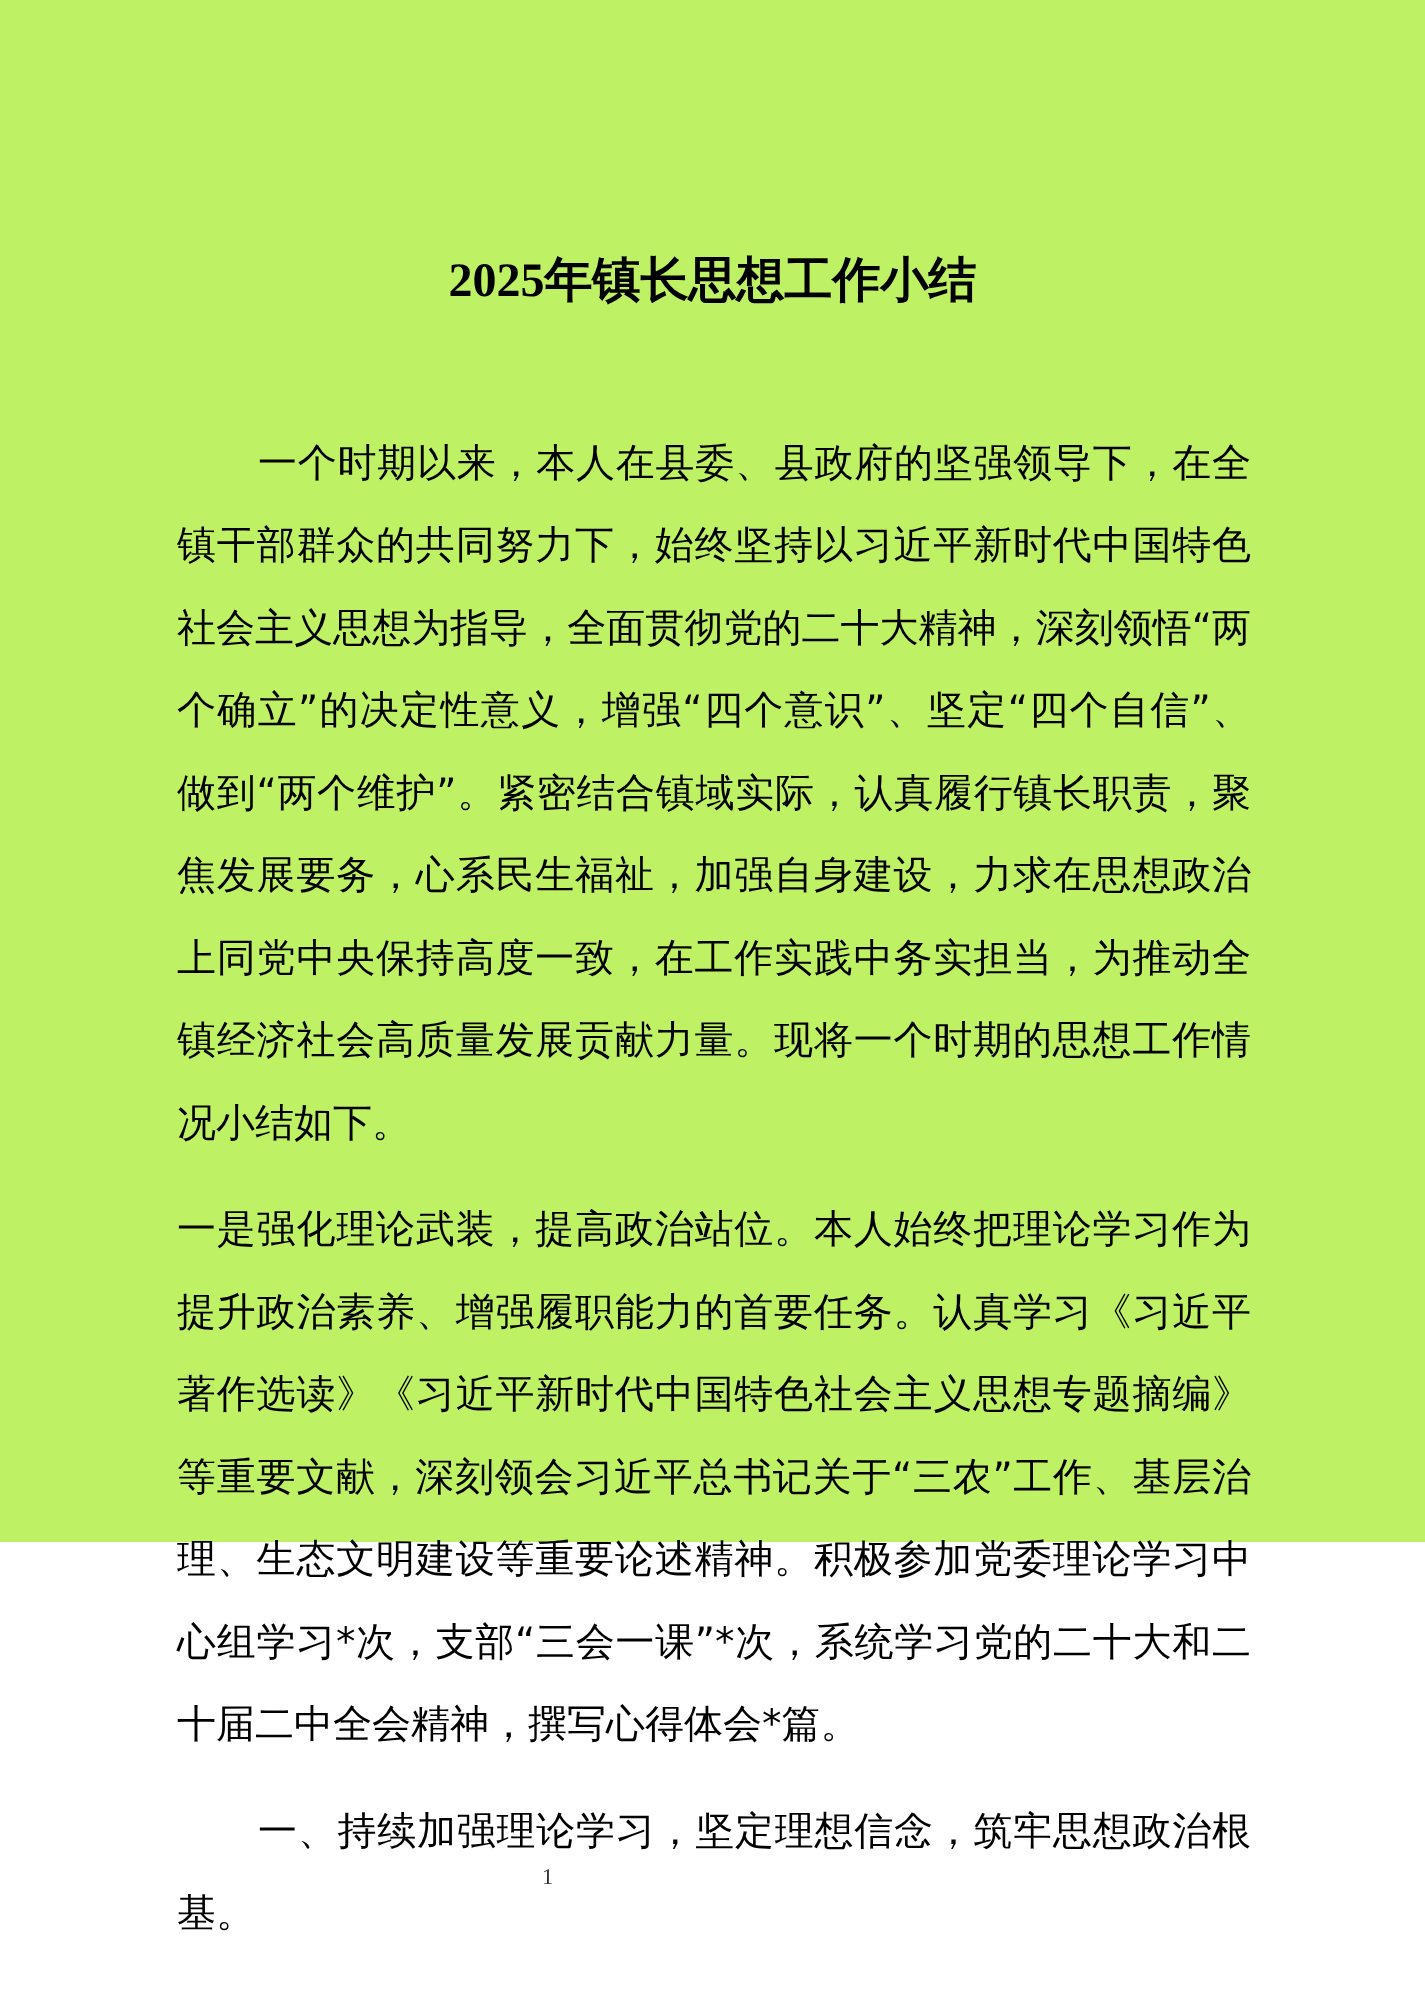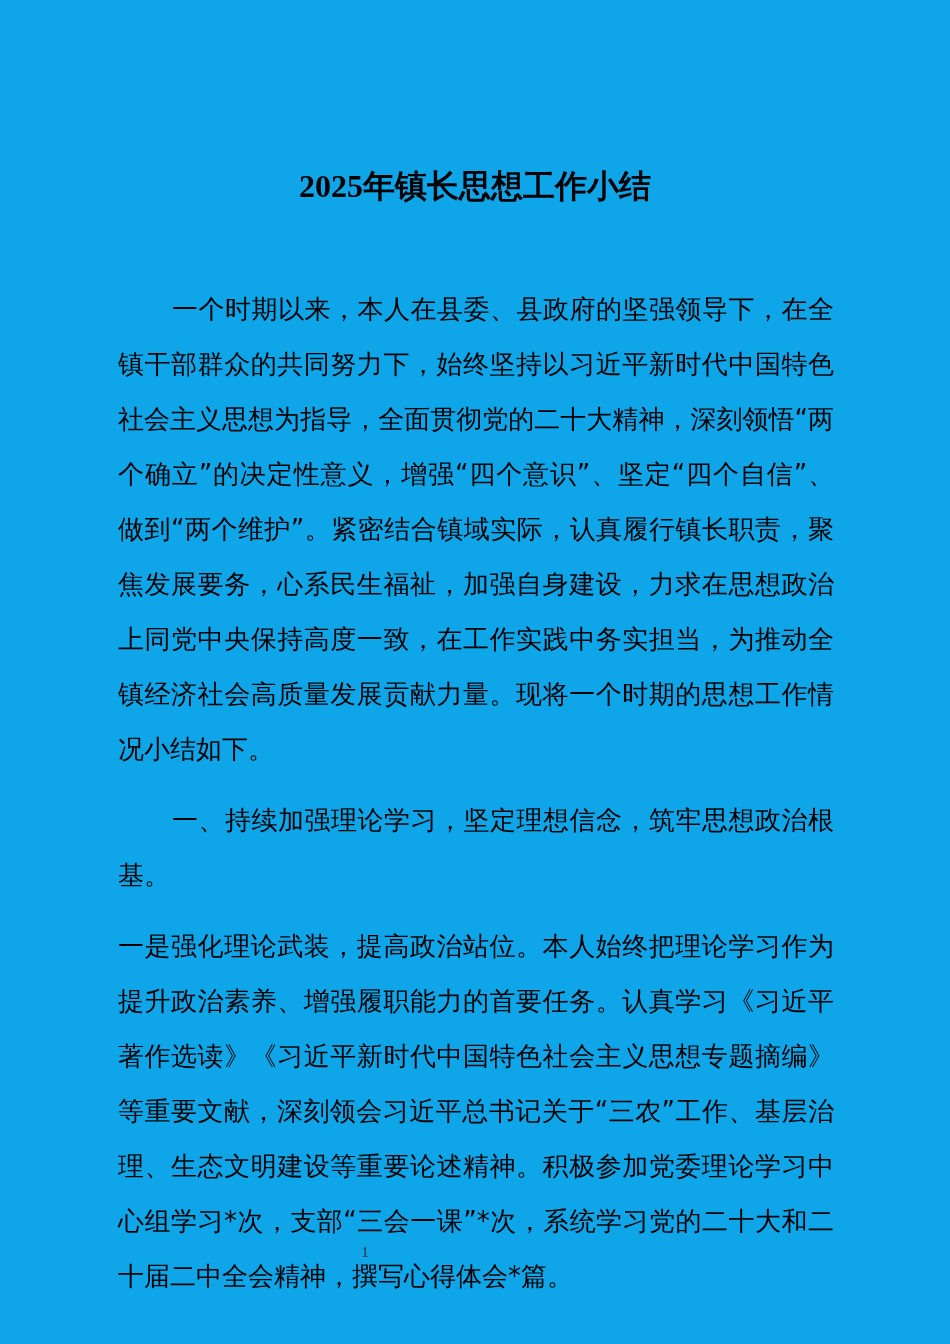--- a/index.html
+++ b/index.html
@@ -12,22 +12,22 @@
       height: 1344px;
       position: relative;
       overflow: hidden;
       font-family: "DejaVu Serif", "Liberation Serif", serif;
       color: #000000;
     }
     .page {
       position: absolute;
       left: 0; top: 0;
       width: 950px;
-      height: 1344px;
-      background: #0ea5e9;
+      height: 1028px;
+      background: #bef264;
     }
     .title {
       position: absolute;
       left: 0;
       width: 950px;
       top: 163px;
       text-align: center;
       font-family: "Liberation Serif", "DejaVu Serif", serif;
       font-weight: bold;
       font-size: 32px;
@@ -64,18 +64,18 @@
     }
   </style>
 </head>
 <body>
 
 <div class="page">
   <div class="title">2025年镇长思想工作小结</div>
 
   <div class="body-text">
     <p class="para indent">一个时期以来，本人在县委、县政府的坚强领导下，在全镇干部群众的共同努力下，始终坚持以习近平新时代中国特色社会主义思想为指导，全面贯彻党的二十大精神，深刻领悟“两个确立”的决定性意义，增强“四个意识”、坚定“四个自信”、做到“两个维护”。紧密结合镇域实际，认真履行镇长职责，聚焦发展要务，心系民生福祉，加强自身建设，力求在思想政治上同党中央保持高度一致，在工作实践中务实担当，为推动全镇经济社会高质量发展贡献力量。现将一个时期的思想工作情况小结如下。</p>
+    <p class="para">一是强化理论武装，提高政治站位。本人始终把理论学习作为提升政治素养、增强履职能力的首要任务。认真学习《习近平著作选读》《习近平新时代中国特色社会主义思想专题摘编》等重要文献，深刻领会习近平总书记关于“三农”工作、基层治理、生态文明建设等重要论述精神。积极参加党委理论学习中心组学习*次，支部“三会一课”*次，系统学习党的二十大和二十届二中全会精神，撰写心得体会*篇。</p>
     <p class="para indent">一、持续加强理论学习，坚定理想信念，筑牢思想政治根基。</p>
-    <p class="para">一是强化理论武装，提高政治站位。本人始终把理论学习作为提升政治素养、增强履职能力的首要任务。认真学习《习近平著作选读》《习近平新时代中国特色社会主义思想专题摘编》等重要文献，深刻领会习近平总书记关于“三农”工作、基层治理、生态文明建设等重要论述精神。积极参加党委理论学习中心组学习*次，支部“三会一课”*次，系统学习党的二十大和二十届二中全会精神，撰写心得体会*篇。</p>
   </div>
 
   <div class="page-number">1</div>
 </div>
 
 </body></html>

